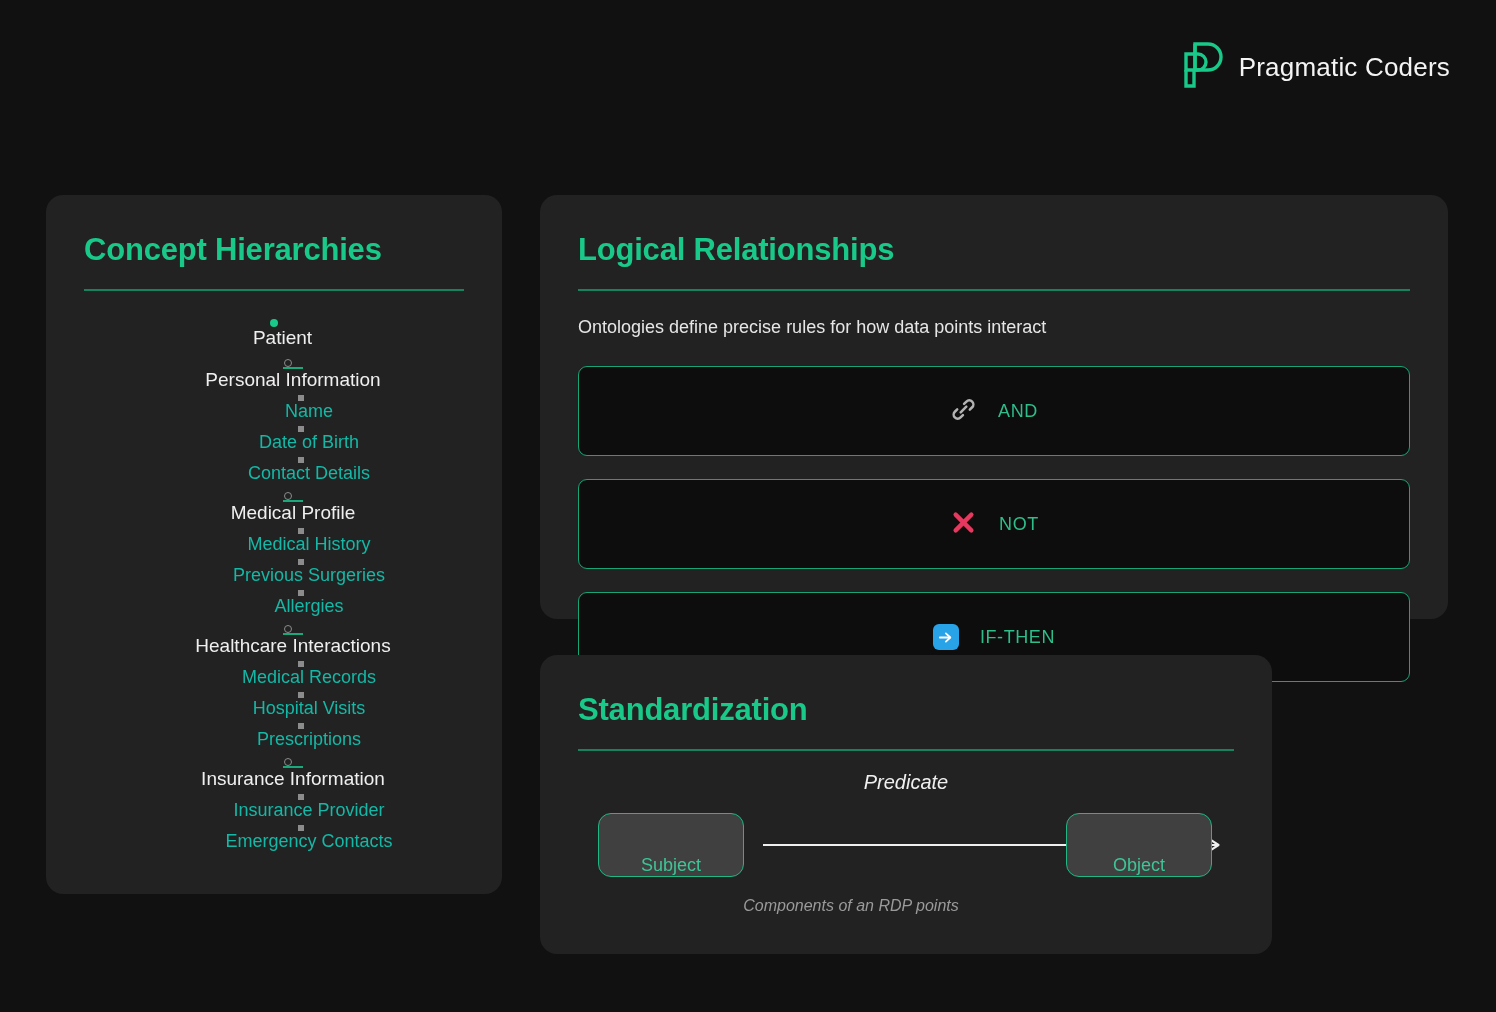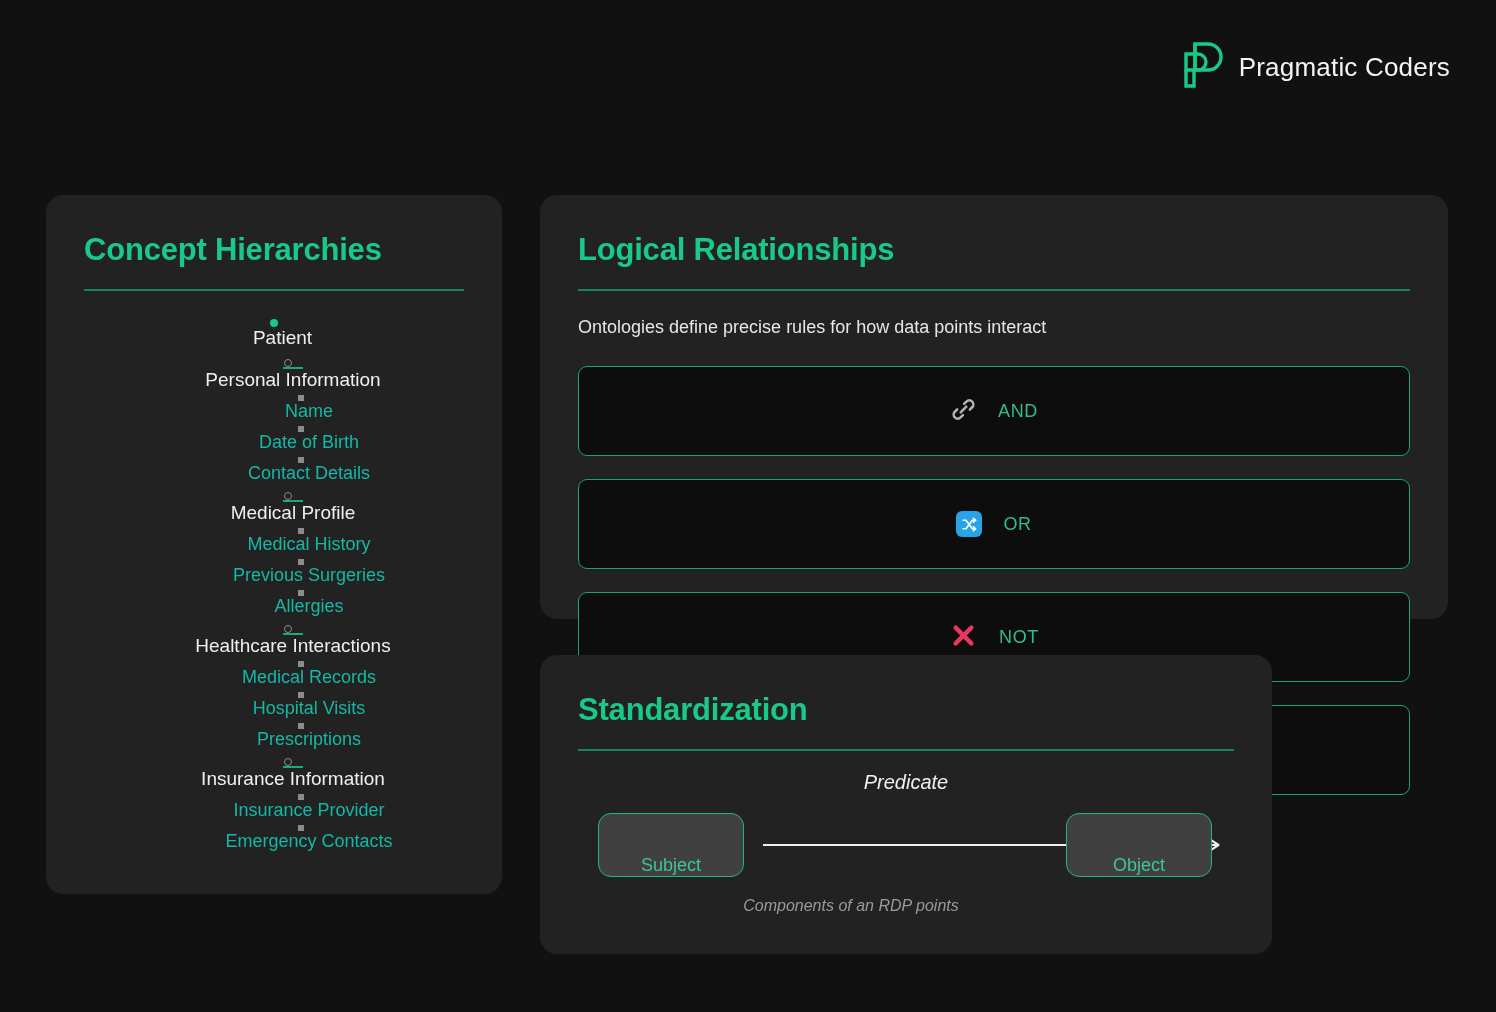--- a/index.html
+++ b/index.html
@@ -195,31 +195,20 @@
           <span>
             <svg width="27" height="27" viewBox="0 0 24 24" fill="none" stroke="#b3b3b3" stroke-width="2.2" stroke-linecap="round">
               <path d="M9.5 14.5 L14.5 9.5"></path>
               <path d="M12.5 7 L14.6 4.9 a3.6 3.6 0 0 1 5.1 5.1 L17.6 12.1"></path>
               <path d="M11.5 17 L9.4 19.1 a3.6 3.6 0 0 1 -5.1 -5.1 L6.4 11.9"></path>
             </svg>
           </span>
           <span class="op-label">AND</span>
         </div>
 
-        <div class="op-box">
-          <span class="icon-sq">
-            <svg width="17" height="17" viewBox="0 0 24 24" fill="none" stroke="#ffffff" stroke-width="2.3" stroke-linecap="round" stroke-linejoin="round">
-              <path d="M3 6 h4 l9 12 h4"></path>
-              <path d="M3 18 h4 l9 -12 h4"></path>
-              <path d="M17.5 3.2 L20.8 6 L17.5 8.8"></path>
-              <path d="M17.5 15.2 L20.8 18 L17.5 20.8"></path>
-            </svg>
-          </span>
-          <span class="op-label">OR</span>
-        </div>
 
         <div class="op-box">
           <span>
             <svg width="29" height="29" viewBox="0 0 24 24" fill="none" stroke="#e8385f" stroke-width="3.6" stroke-linecap="round">
               <path d="M5.5 5.5 L18.5 18.5"></path>
               <path d="M18.5 5.5 L5.5 18.5"></path>
             </svg>
           </span>
           <span class="op-label">NOT</span>
         </div>

